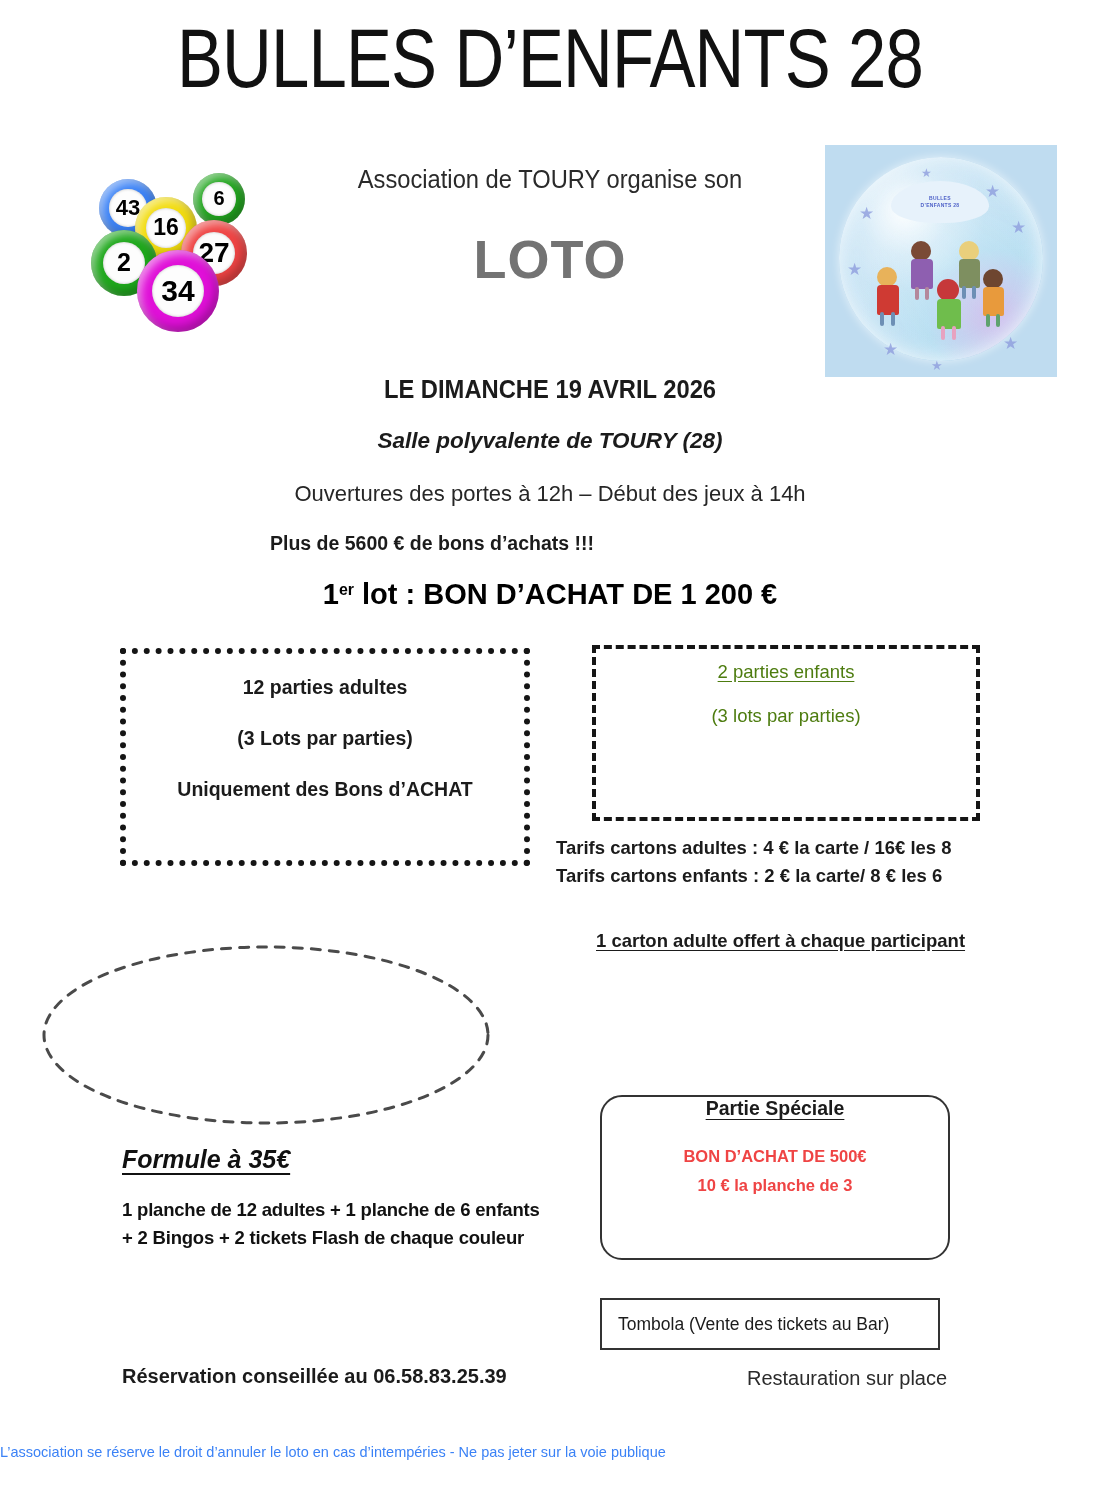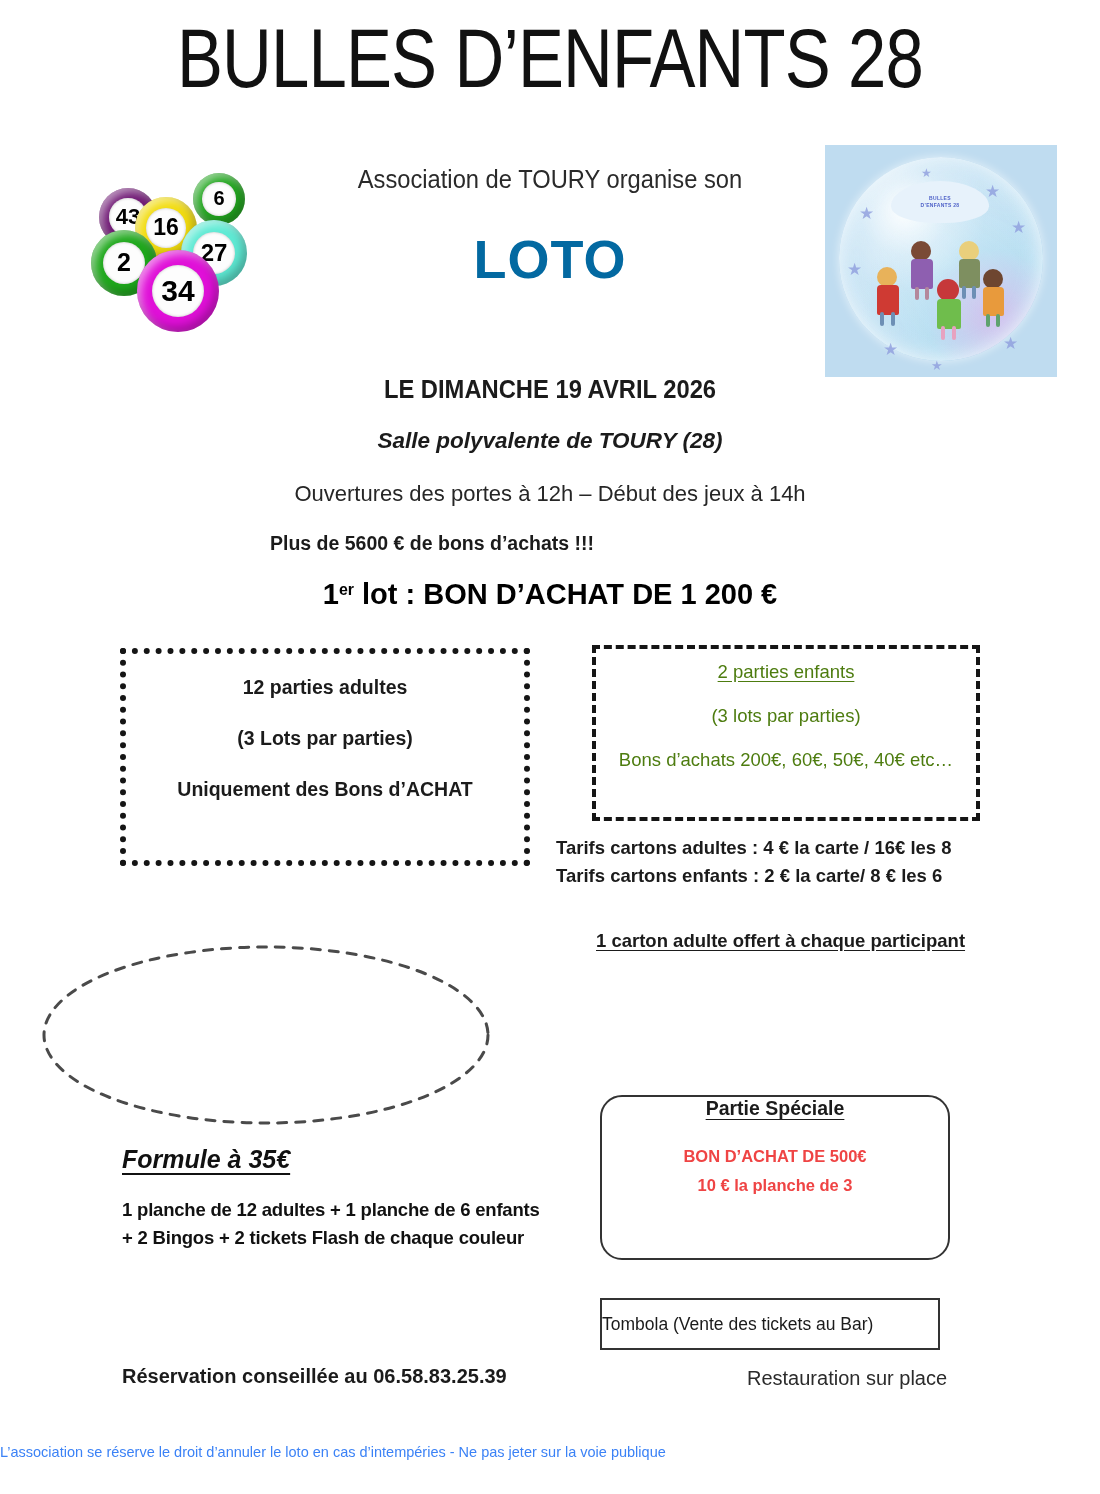--- a/index.html
+++ b/index.html
@@ -140,21 +140,21 @@
     color: #2a2a2a;
     transform: scaleX(0.93);
     transform-origin: center;
   }
   .loto {
     position: absolute;
     top: 228px; left: 270px; width: 560px;
     text-align: center;
     font-size: 54px;
     font-weight: bold;
-    color: #0369a1;
+    color: #737373;
     letter-spacing: 1px;
   }
   .date {
     position: absolute;
     top: 375px; left: 270px; width: 560px;
     text-align: center;
     font-size: 25px;
     font-weight: bold;
     color: #1b1b1b;
     transform: scaleX(0.95);
@@ -331,20 +331,21 @@
 
   
   .tombola {
     position: absolute;
     left: 600px; top: 1298px;
     width: 340px; height: 52px;
     border: 2.5px solid #333;
     box-sizing: border-box;
     display: flex;
     align-items: center;
+    padding-left: 16px;
     background: #fff;
   }
   .tombola span {
     font-size: 17.5px;
     font-weight: 400;
     color: #1b1b1b;
   }
   .resto {
     position: absolute;
     left: 747px; top: 1367px;
@@ -372,36 +373,36 @@
   }
 </style>
 </head>
 <body>
 
 <div id="poster">
 
   <div class="title">BULLES D’ENFANTS 28</div>
 
   <div class="balls">
-    <div class="ball" style="left:14px; top:23px; width:58px; height:58px; background:#701a75; font-size:22px;">
+    <div class="ball" style="left:14px; top:14px; width:58px; height:58px; background:#3b82f6; font-size:22px;">
       <div class="inner">
           <span>43</span>
         </div>
     </div>
     <div class="ball" style="left:50px; top:32px; width:62px; height:62px; background:#f2dc10; font-size:23px;">
       <div class="inner">
           <span>16</span>
         </div>
     </div>
     <div class="ball" style="left:108px; top:8px; width:52px; height:52px; background:#22a61f; font-size:20px;">
       <div class="inner">
           <span>6</span>
         </div>
     </div>
-    <div class="ball" style="left:96px; top:55px; width:66px; height:66px; background:#5eead4; font-size:24px;">
+    <div class="ball" style="left:96px; top:55px; width:66px; height:66px; background:#ef4444; font-size:28px;">
       <div class="inner">
           <span>27</span>
         </div>
     </div>
     <div class="ball" style="left:6px; top:65px; width:66px; height:66px; background:#1fa81c; font-size:25px;">
       <div class="inner">
           <span>2</span>
         </div>
     </div>
     <div class="ball" style="left:52px; top:85px; width:82px; height:82px; background:#e010d8; font-size:30px;">
@@ -472,21 +473,20 @@
       <div>12 parties adultes</div>
       <div>(3 Lots par parties)</div>
       <div>Uniquement des Bons d’ACHAT</div>
     </div>
   </div>
 
   <div class="box-kids">
     <div class="lines">
       <div class="u">2 parties enfants</div>
       <div>(3 lots par parties)</div>
-      <div>Bons d’achats 200€, 60€, 50€, 40€ etc…</div>
     </div>
   </div>
 
   <div class="tariffs">
     <div>Tarifs cartons adultes : 4 € la carte / 16€ les 8</div>
     <div>Tarifs cartons enfants : 2 € la carte/ 8 € les 6</div>
   </div>
   <div class="offert">1 carton adulte offert à chaque participant</div>
 
   <div class="ellipse-wrap">

